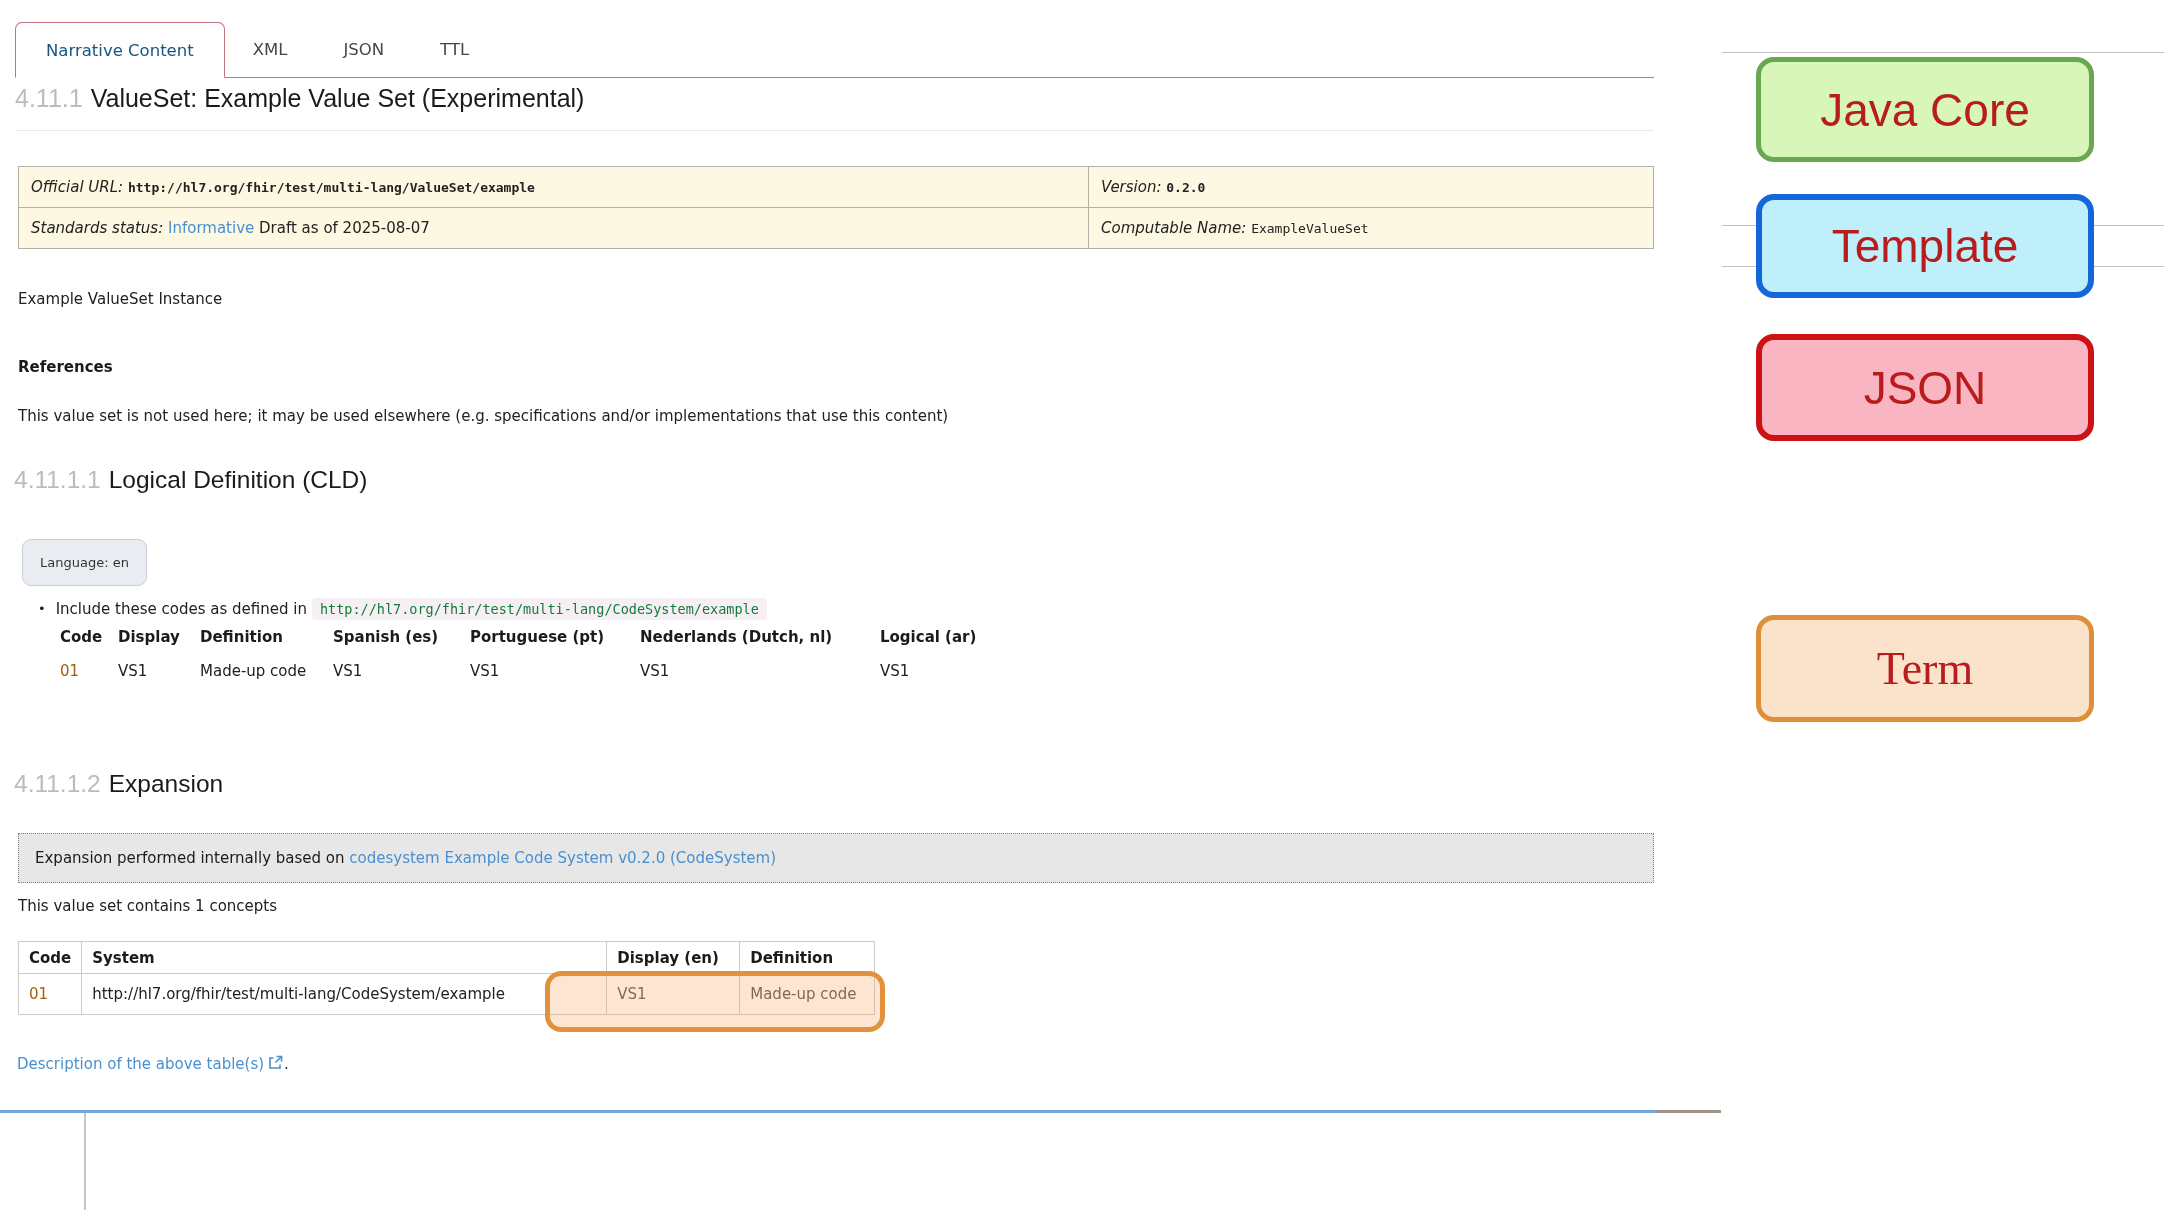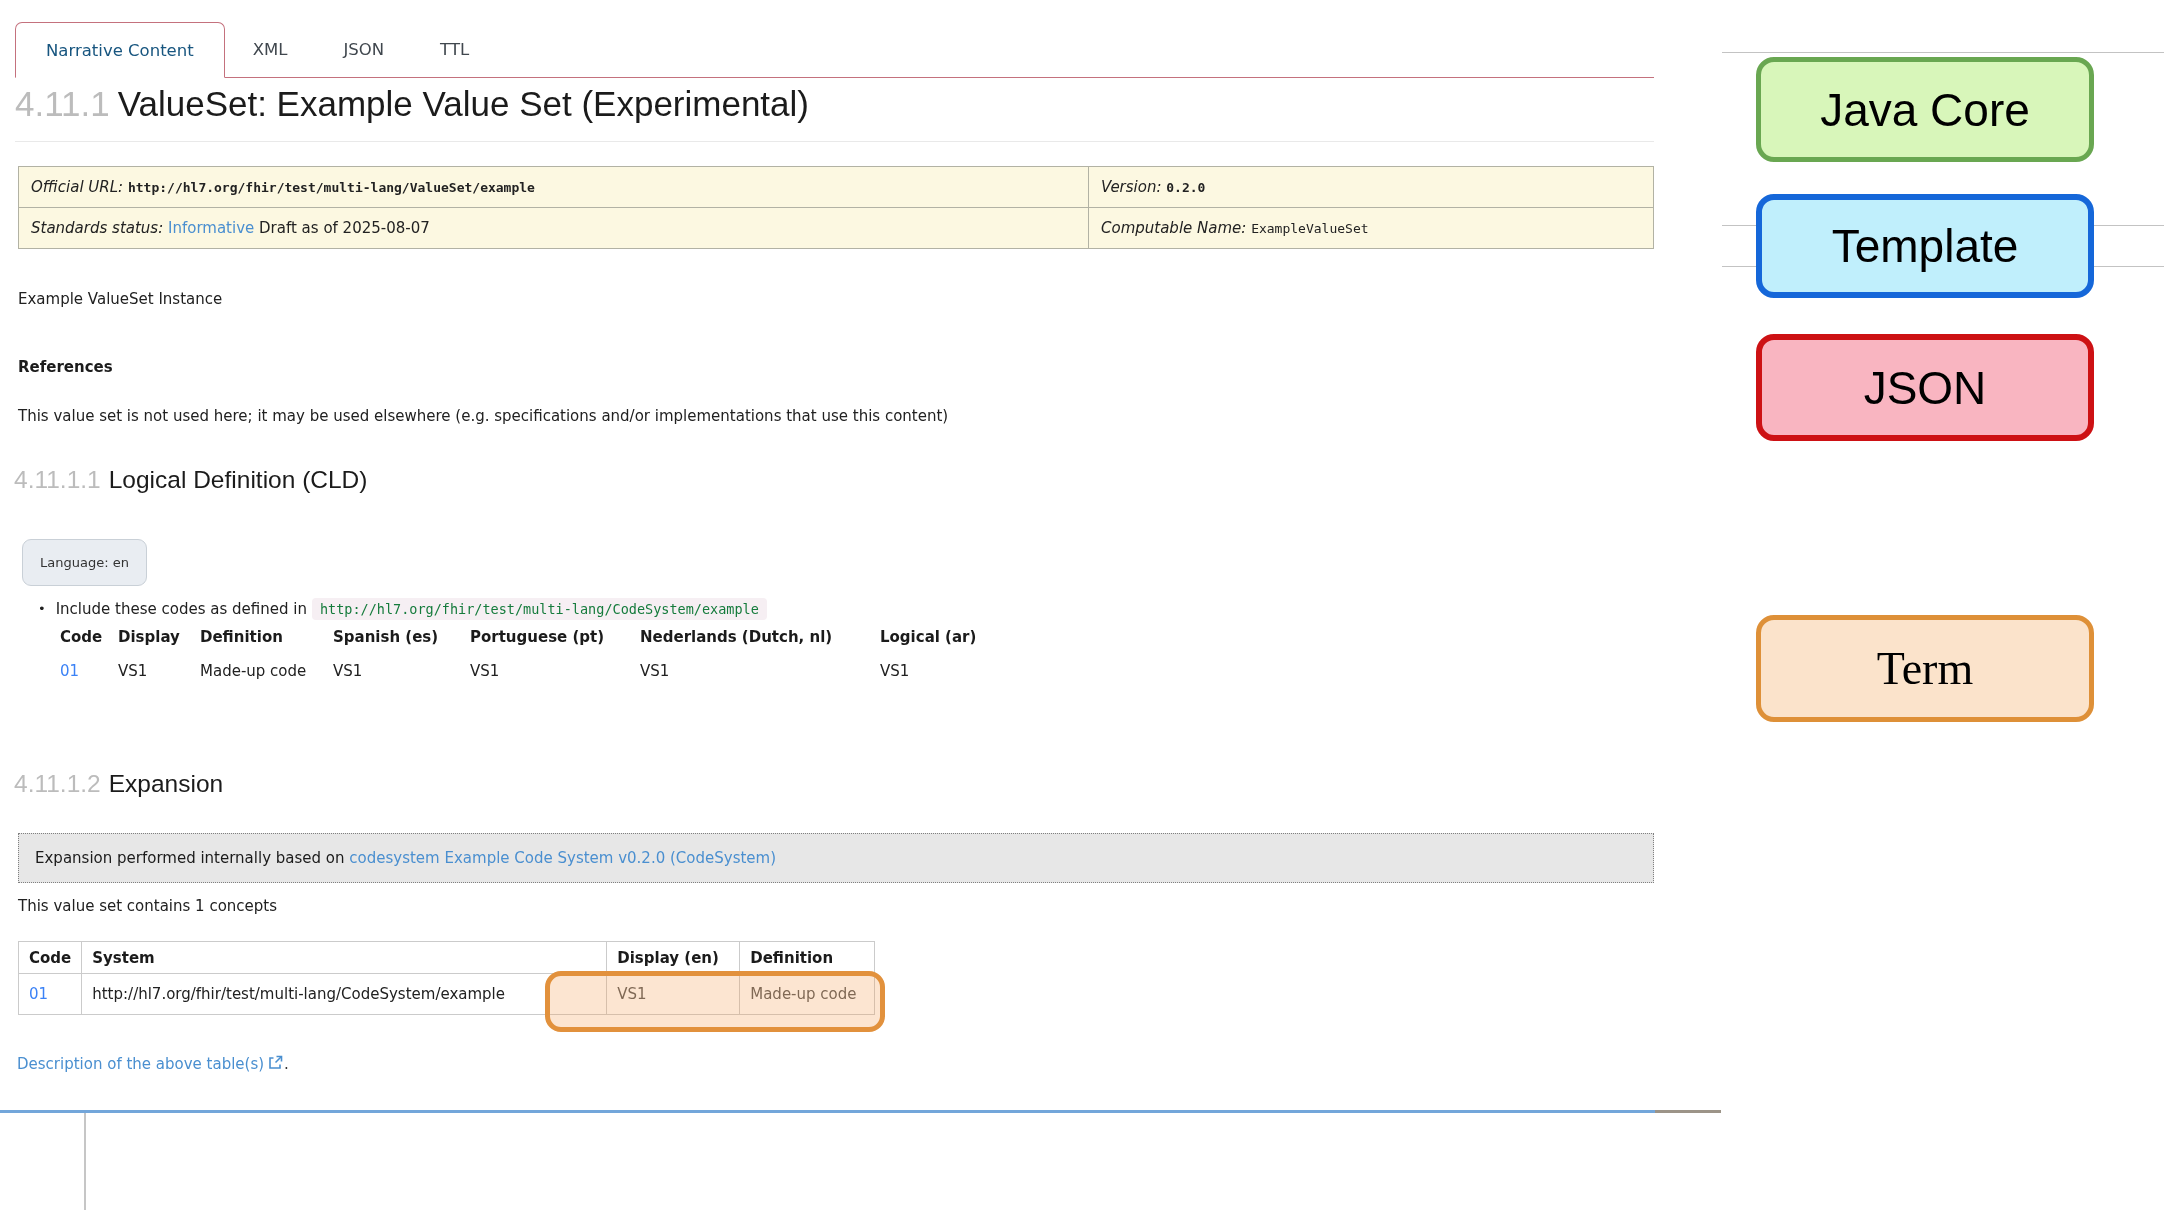--- a/index.html
+++ b/index.html
@@ -5,21 +5,21 @@
   html,body{margin:0;padding:0;background:#fff;}
   body{width:2164px;height:1210px;overflow:hidden;font-family:"DejaVu Sans",sans-serif;color:#212121;}
   .canvas{position:relative;width:1740px;height:1210px;background:#fff;}
 
   
   .tabbar{position:absolute;left:15px;top:22px;width:1639px;height:55px;border-bottom:1px solid #c4717d;display:flex;align-items:flex-end;}
   .tab{box-sizing:border-box;height:55px;line-height:55px;padding:0 28px;font-size:16.5px;color:#40474e;cursor:pointer;}
   .tab.active{border:1px solid #c4717d;border-bottom:1px solid #ffffff;border-radius:7px 7px 0 0;background:#fff;color:#17557f;margin-bottom:-1px;height:56px;padding:0 30px;}
 
   
-  h2.pagetitle{position:absolute;left:15px;top:84px;width:1639px;margin:0;font-family:"Liberation Sans",sans-serif;font-weight:400;font-size:35px;color:#1b1b1b;padding-bottom:17px;border-bottom:1px solid #e9e9e9;}
+  h2.pagetitle{position:absolute;left:15px;top:84px;width:1639px;margin:0;font-family:"Liberation Sans",sans-serif;font-weight:400;font-size:25px;color:#1b1b1b;padding-bottom:17px;border-bottom:1px solid #e9e9e9;}
   .secnum{color:#bcbcbc;margin-right:8px;}
   h3.sect{position:absolute;left:14px;margin:0;font-family:"Liberation Sans",sans-serif;font-weight:400;font-size:24.5px;color:#1b1b1b;}
   #h3-cld{top:466px;}
   #h3-exp{top:770px;}
 
   
   table.infotable{position:absolute;left:18px;top:166px;width:1636px;border-collapse:collapse;background:#fcf8e1;font-size:15px;color:#222;table-layout:fixed;}
   table.infotable td{border:1px solid #b2b2a4;padding:9px 12px;height:22px;}
   td.meta-right{width:540px;}
   .lbl{font-style:italic;color:#222;}
@@ -27,21 +27,21 @@
   .bold{font-weight:bold;}
 
   
   p.abs{position:absolute;left:18px;margin:0;font-size:15px;color:#212121;}
   #p-instance{top:290px;}
   #p-refs-h{top:358px;font-weight:bold;color:#1b1b1b;}
   #p-refs{top:407px;}
   #p-count{top:897px;}
 
   a.lnk{color:#4a8fd0;text-decoration:none;cursor:pointer;}
-  a.codelnk{color:#3b82f6;text-decoration:none;cursor:pointer;}
+  a.codelnk{color:#a16207;text-decoration:none;cursor:pointer;}
 
   
   .lang-btn{position:absolute;left:22px;top:539px;height:47px;line-height:45px;box-sizing:border-box;padding:0 17px;background:#e9edf2;border:1px solid #c9d0d7;border-radius:9px;font-size:13px;color:#333;cursor:pointer;}
 
   
   .bullet-line{position:absolute;left:38px;top:600px;font-size:15px;color:#212121;}
   .bullet-dot{margin-right:10px;font-size:13px;vertical-align:1px;}
   .codechip{font-family:"DejaVu Sans Mono",monospace;font-size:13.5px;color:#157b3c;background:#f6eff3;padding:3px 8px;border-radius:4px;margin-left:5px;}
 
   
@@ -69,21 +69,21 @@
   
   .line-blue{position:absolute;left:0;top:1110px;width:1655px;height:3px;background:#73a6da;}
   .line-tan{position:absolute;left:1655px;top:1110px;width:66px;height:3px;background:#9c9488;}
   .vline{position:absolute;left:84px;top:1113px;width:2px;height:97px;background:#c6c6c6;}
   .rline{position:absolute;left:1722px;width:442px;height:1px;background:#c3c3c3;}
   #rline-1{top:52px;}
   #rline-2{top:225px;}
   #rline-3{top:266px;}
 
   
-  .badge{position:absolute;left:1756px;width:338px;box-sizing:border-box;display:flex;align-items:center;justify-content:center;font-family:"Liberation Sans",sans-serif;font-size:46px;color:#000000;border-radius:18px;border:5px solid #000;background:#eee;z-index:2;}
+  .badge{position:absolute;left:1756px;width:338px;box-sizing:border-box;display:flex;align-items:center;justify-content:center;font-family:"Liberation Sans",sans-serif;font-size:46px;color:#b91c1c;border-radius:18px;border:5px solid #000;background:#eee;z-index:2;}
   #badge-0{top:57px;height:105px;}
   #badge-1{top:194px;height:104px;border-width:6px;}
   #badge-2{top:334px;height:107px;border-width:6px;}
   #badge-3{top:475px;height:108px;}
   #badge-4{top:615px;height:107px;}
 </style>
 </head>
 <body>
 
 <div class="canvas">

